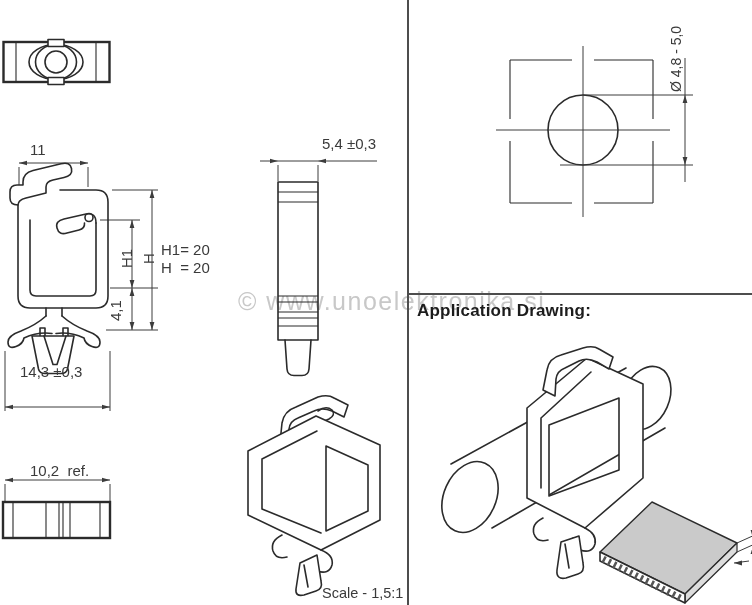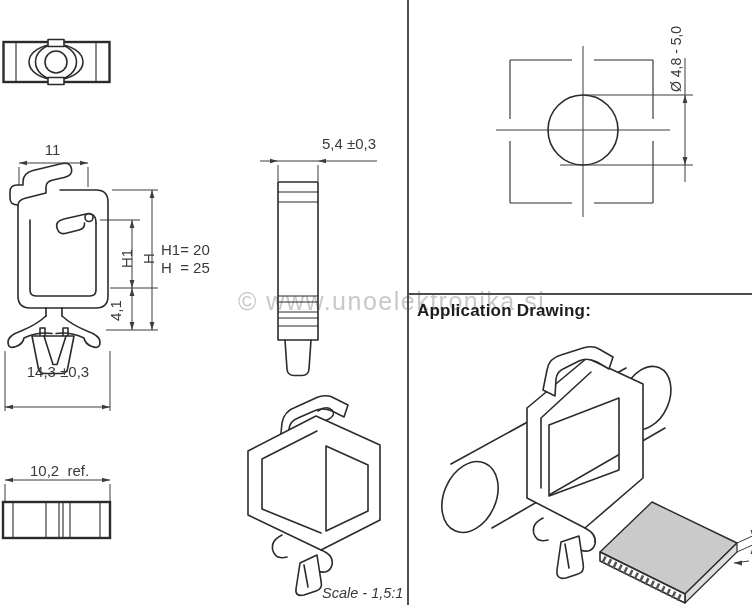--- a/index.html
+++ b/index.html
@@ -1,31 +1,31 @@
 <!DOCTYPE html>
 <html style="--line: #2b2b2b; --dim: #3c3c3c; --text: #3a3a3a; --title: #1c1c1c; --divider: #4d4d4d; --watermark: #c8c8c8; --panel: #cacaca; --panel-side: #dddddd;"><head>
 <meta charset="utf-8">
 <style>
   html,body{margin:0;padding:0;background:#fff;}
   .canvas{
     position:relative;width:752px;height:605px;background:#fff;overflow:hidden;
     font-family:"Liberation Sans", sans-serif;color:var(--text,#3a3a3a);
   }
   .lbl{position:absolute;font-size:15px;line-height:1.1;color:var(--text,#3a3a3a);white-space:pre;}
-  .lbl.center{text-align:center;}
+  .lbl.center{}
   .rot{transform-origin:0 0;transform:rotate(-90deg);}
   .watermark{
     position:absolute;left:193px;top:287px;font-size:25px;letter-spacing:1.5px;
     color:var(--watermark,#c8c8c8);white-space:pre;z-index:0;margin-left:45px;
   }
   .app-title{
     position:absolute;left:417px;top:301px;font-size:17px;font-weight:bold;
     color:var(--title,#1c1c1c);letter-spacing:.2px;
   }
-  .scale-note{position:absolute;left:322px;top:585px;font-size:14.5px;color:var(--text,#3a3a3a);font-style:italic;}
+  .scale-note{position:absolute;left:322px;top:585px;font-size:14.5px;color:var(--text,#3a3a3a);}
   .divider-v{position:absolute;left:407px;top:0;width:2px;height:605px;background:var(--divider,#4d4d4d);}
   .divider-h{position:absolute;left:408px;top:293px;width:344px;height:2px;background:var(--divider,#4d4d4d);}
   svg{position:absolute;overflow:visible;}
   svg .s {fill:none;stroke:var(--line,#2b2b2b);stroke-width:1.6;stroke-linejoin:round;stroke-linecap:round;}
   svg .sf{fill:#ffffff;stroke:var(--line,#2b2b2b);stroke-width:1.6;stroke-linejoin:round;}
   svg .thick{fill:none;stroke:var(--line,#2b2b2b);stroke-width:2.4;}
   svg .thin{fill:none;stroke:var(--line,#2b2b2b);stroke-width:1.1;}
   svg .dim{fill:none;stroke:var(--dim,#3c3c3c);stroke-width:1;}
   svg .ah{fill:var(--dim,#3c3c3c);stroke:none;}
   svg .fillw{fill:#fff;stroke:none;}
@@ -148,21 +148,21 @@
     <path class="dim" d="M322,213 L342,204 M322,222 L342,213 M338,192 L338,242 M319,233 L334,231"></path>
     <polygon class="ah" points="338,208 335.6,200 340.4,200"></polygon>
     <polygon class="ah" points="338,216 335.6,224 340.4,224"></polygon>
     <polygon class="ah" points="319,233 327,230.5 327,235.5"></polygon>
   </svg>
 
   <span class="lbl center" style="left:30px;top:142px;width:45px">11</span>
   <span class="lbl rot" style="left:119px;top:268px">H1</span>
   <span class="lbl rot" style="left:141px;top:264px">H</span>
   <span class="lbl" style="left:161px;top:242px">H1= 20</span>
-  <span class="lbl" style="left:161px;top:260px">H  = 25</span>
+  <span class="lbl" style="left:161px;top:260px">H  = 20</span>
   <span class="lbl rot" style="left:108px;top:321px">4,1</span>
   <span class="lbl center" style="left:20px;top:364px;width:76px">14,3 ±0,3</span>
   <span class="lbl" style="left:322px;top:136px">5,4 ±0,3</span>
   <span class="lbl" style="left:30px;top:463px">10,2  ref.</span>
   <span class="lbl rot" style="left:669px;top:92px;font-size:14px">Ø 4,8 - 5,0</span>
   <span class="app-title">Application Drawing:</span>
   <span class="scale-note">Scale - 1,5:1</span>
 
 </div>
 

